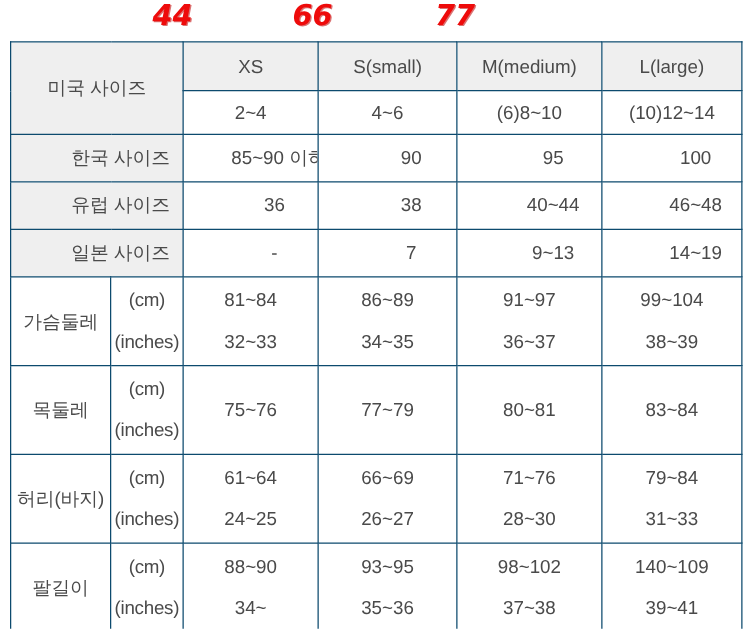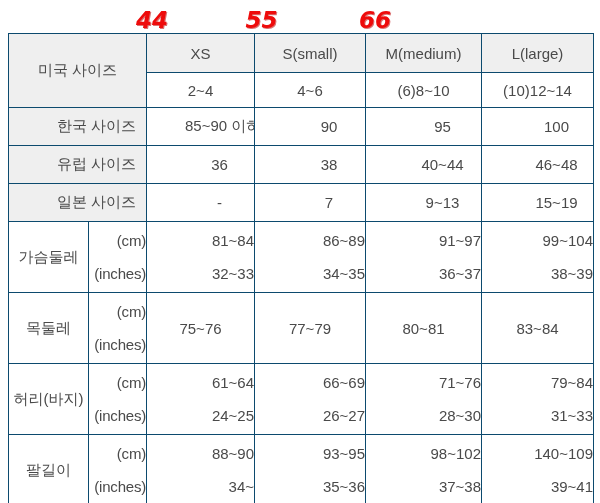--- a/index.html
+++ b/index.html
@@ -12,25 +12,24 @@
     font-family: "Liberation Sans", "DejaVu Sans", sans-serif;
   }
   .page {
     width: 600px;
     height: 503px;
     position: relative;
   }
   
   .tags-row {
     height: 33px;
-    padding-left: 62px;
+    padding-left: 84px;
     box-sizing: border-box;
     display: flex;
-    align-items: flex-end;
-    margin-left: 36px;
+    align-items: flex-start;
   }
   .tag {
     font-weight: bold;
     font-style: italic;
     font-size: 23px;
     color: #ee0b0b;
     text-align: center;
     font-family: "DejaVu Sans", sans-serif;
     text-shadow: 1px 1px 0 rgba(190, 0, 0, 0.55);
   }
@@ -58,31 +57,31 @@
     padding: 0;
     overflow: hidden;
     white-space: nowrap;
   }
   .g { background: #efefef; }
   tr.r1 th, tr.r1 td { height: 38px; }
   tr.r2 td { height: 34px; }
   tr.simple th, tr.simple td { height: 37px; padding-left: 38px; }
   tr.meas th, tr.meas td { height: 70px; }
   td.unit { font-size: 14px; letter-spacing: -0.2px; }
-  .two-line div { line-height: 33px; text-align: right; }
+  .two-line div { line-height: 33px; }
 </style>
 </head>
 <body>
 
 <div class="page">
 
   <div class="tags-row">
     <span class="tag w-xs">44</span>
-    <span class="tag w-s">55</span>
     <span class="tag w-m">66</span>
+    <span class="tag w-l">77</span>
   </div>
 
   <table class="size-chart">
     <colgroup>
       <col style="width:80px">
         <col style="width:58px">
       <col style="width:108px">
         <col style="width:111px">
       <col style="width:116px">
         <col style="width:112px">
@@ -118,21 +117,21 @@
         <td>38</td>
         <td>40~44</td>
         <td>46~48</td>
       </tr>
 
       <tr class="simple">
         <th class="g" colspan="2">일본 사이즈</th>
         <td>-</td>
         <td>7</td>
         <td>9~13</td>
-        <td>15~19</td>
+        <td>14~19</td>
       </tr>
 
       <tr class="meas">
         <th>가슴둘레</th>
         <td class="unit two-line">
           <div>(cm)</div>
           <div>(inches)</div>
         </td>
         <td class="two-line">
           <div>81~84</div>

